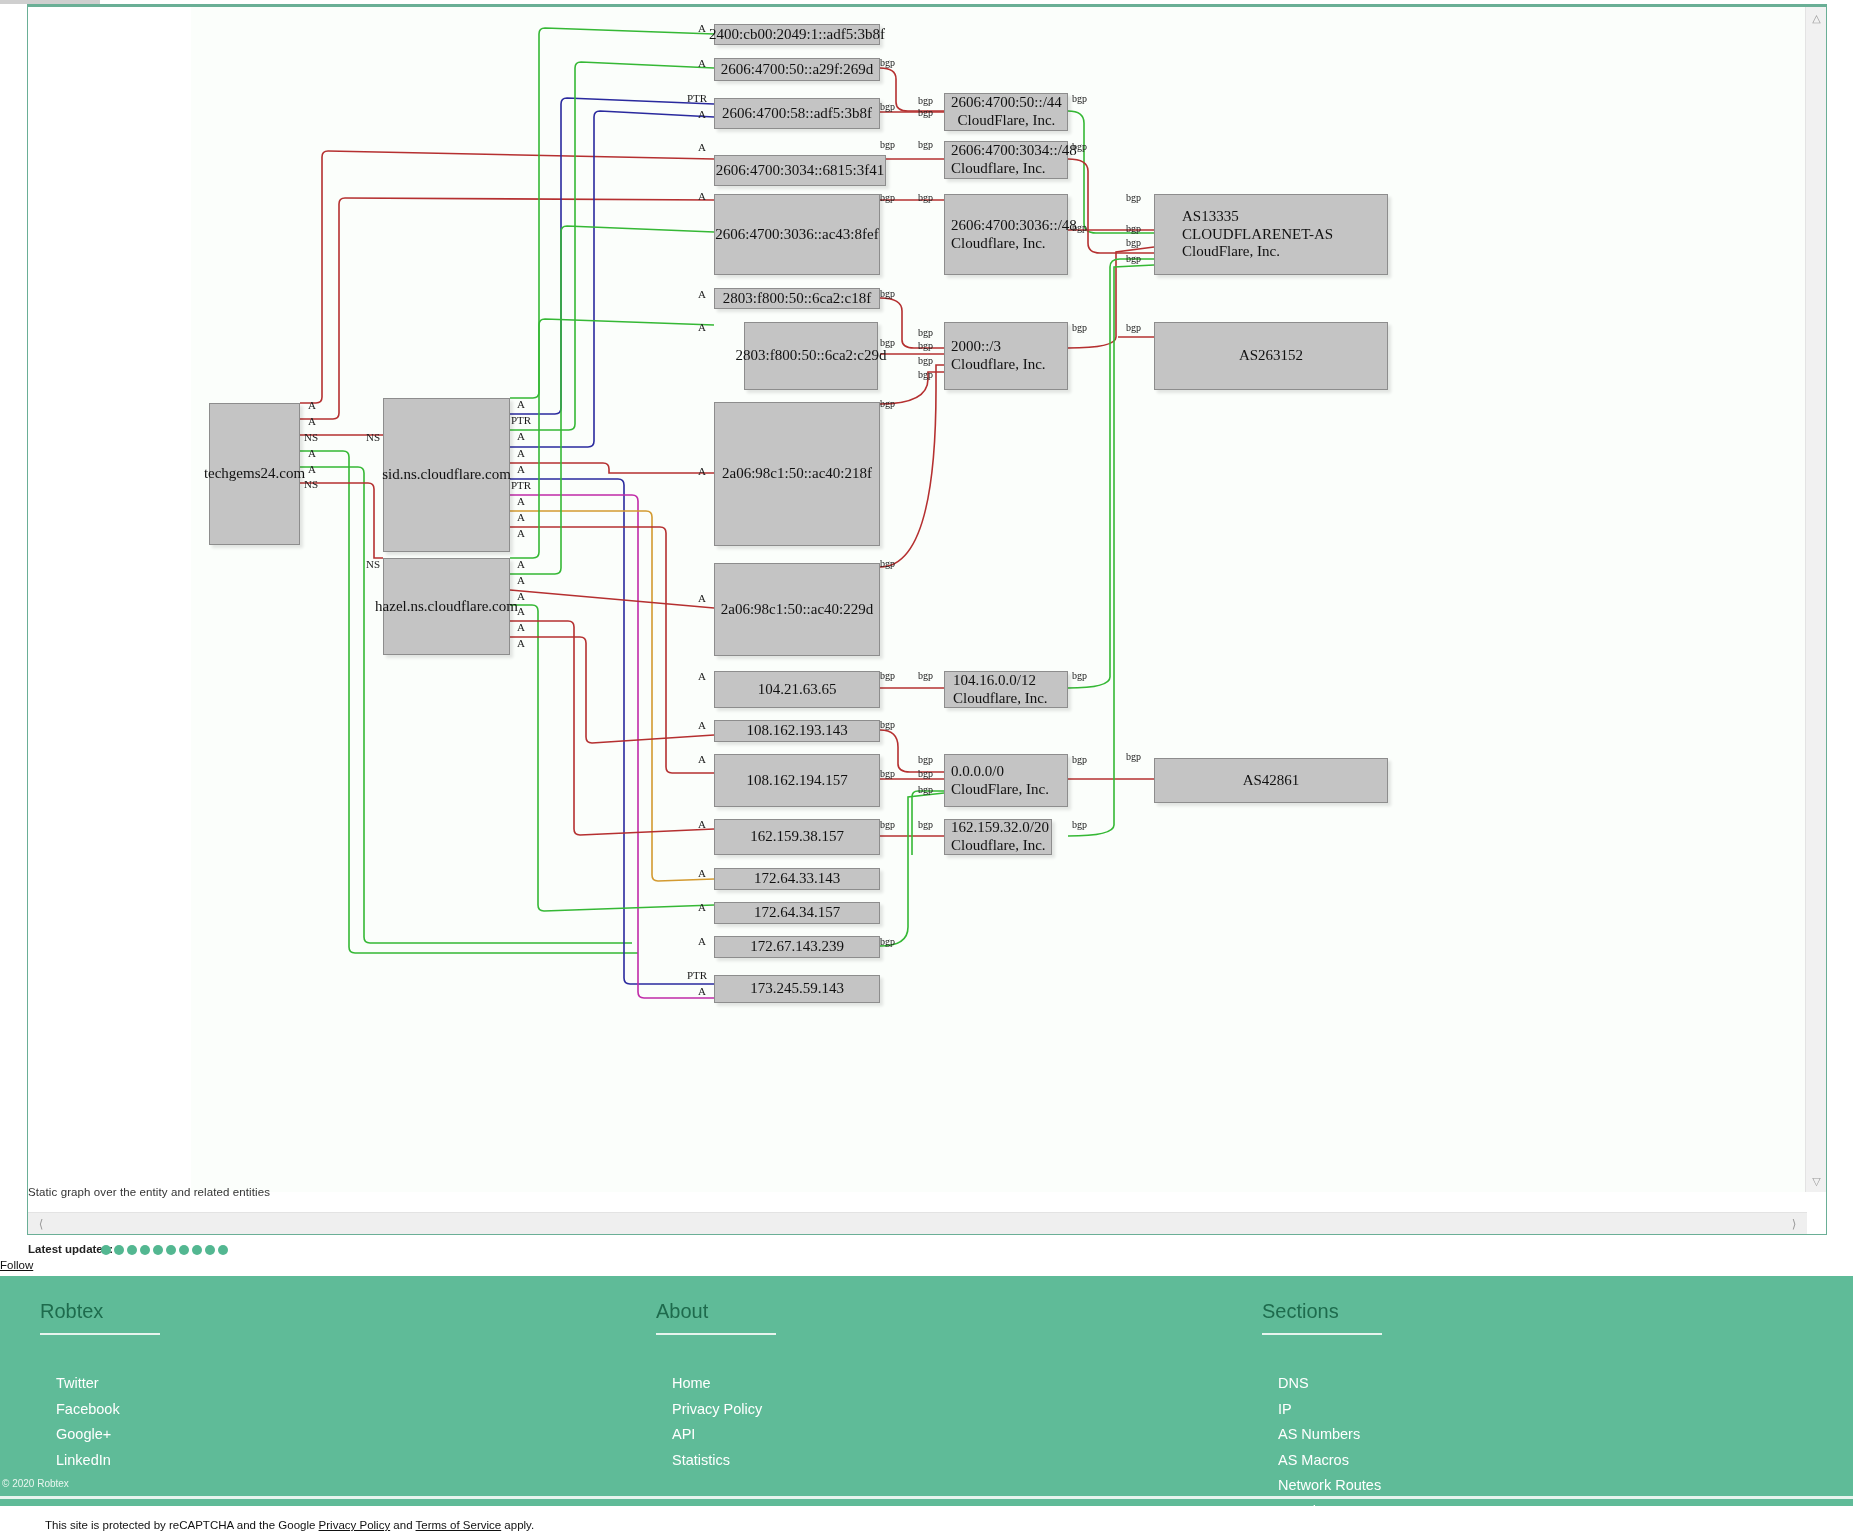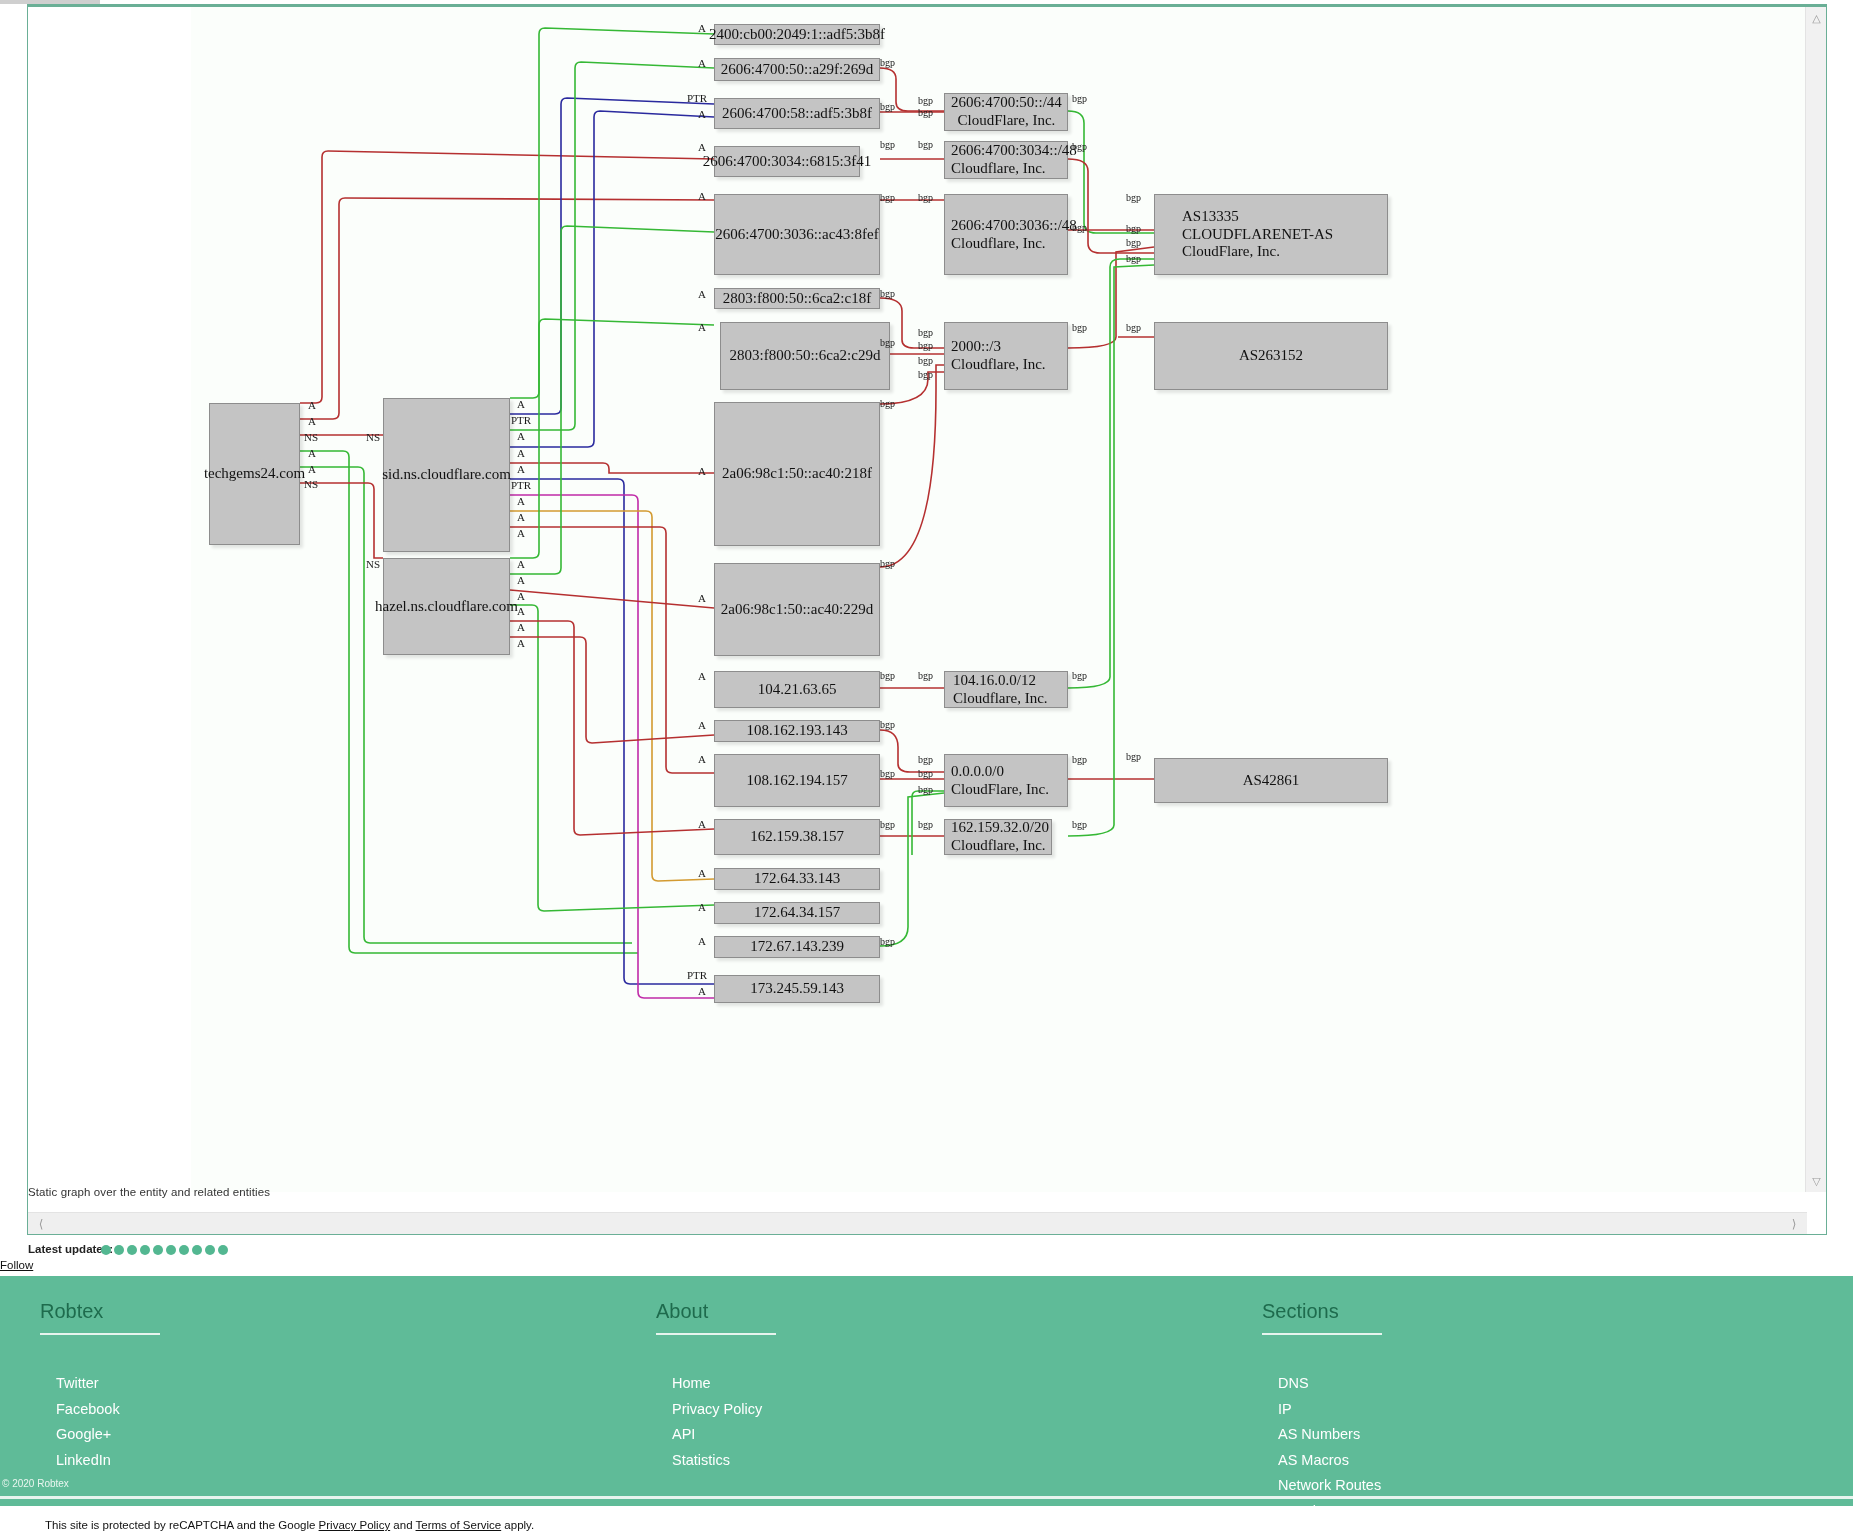--- a/index.html
+++ b/index.html
@@ -262,24 +262,24 @@
           </g>
         </svg>
 
         <div id="nodes-layer">
             <div class="node" style="left: 181px; top: 396px; width: 91px; height: 142px;">techgems24.com</div>
             <div class="node" style="left: 355px; top: 391px; width: 127px; height: 154px;">sid.ns.cloudflare.com</div>
             <div class="node" style="left: 355px; top: 551px; width: 127px; height: 97px;">hazel.ns.cloudflare.com</div>
             <div class="node" style="left: 686px; top: 17px; width: 166px; height: 21px;">2400:cb00:2049:1::adf5:3b8f</div>
             <div class="node" style="left: 686px; top: 51px; width: 166px; height: 23px;">2606:4700:50::a29f:269d</div>
             <div class="node" style="left: 686px; top: 91px; width: 166px; height: 31px;">2606:4700:58::adf5:3b8f</div>
-            <div class="node" style="left: 686px; top: 139px; width: 146px; height: 31px;">2606:4700:3034::6815:3f41</div>
+            <div class="node" style="left: 686px; top: 148px; width: 172px; height: 31px;">2606:4700:3034::6815:3f41</div>
             <div class="node" style="left: 686px; top: 187px; width: 166px; height: 81px;">2606:4700:3036::ac43:8fef</div>
             <div class="node" style="left: 686px; top: 281px; width: 166px; height: 21px;">2803:f800:50::6ca2:c18f</div>
-            <div class="node" style="left: 692px; top: 315px; width: 170px; height: 68px;">2803:f800:50::6ca2:c29d</div>
+            <div class="node" style="left: 716px; top: 315px; width: 134px; height: 68px;">2803:f800:50::6ca2:c29d</div>
             <div class="node" style="left: 686px; top: 395px; width: 166px; height: 144px;">2a06:98c1:50::ac40:218f</div>
             <div class="node" style="left: 686px; top: 556px; width: 166px; height: 93px;">2a06:98c1:50::ac40:229d</div>
             <div class="node" style="left: 686px; top: 664px; width: 166px; height: 37px;">104.21.63.65</div>
             <div class="node" style="left: 686px; top: 713px; width: 166px; height: 22px;">108.162.193.143</div>
             <div class="node" style="left: 686px; top: 747px; width: 166px; height: 53px;">108.162.194.157</div>
             <div class="node" style="left: 686px; top: 812px; width: 166px; height: 36px;">162.159.38.157</div>
             <div class="node" style="left: 686px; top: 861px; width: 166px; height: 22px;">172.64.33.143</div>
             <div class="node" style="left: 686px; top: 895px; width: 166px; height: 22px;">172.64.34.157</div>
             <div class="node" style="left: 686px; top: 929px; width: 166px; height: 22px;">172.67.143.239</div>
             <div class="node" style="left: 686px; top: 968px; width: 166px; height: 28px;">173.245.59.143</div>

